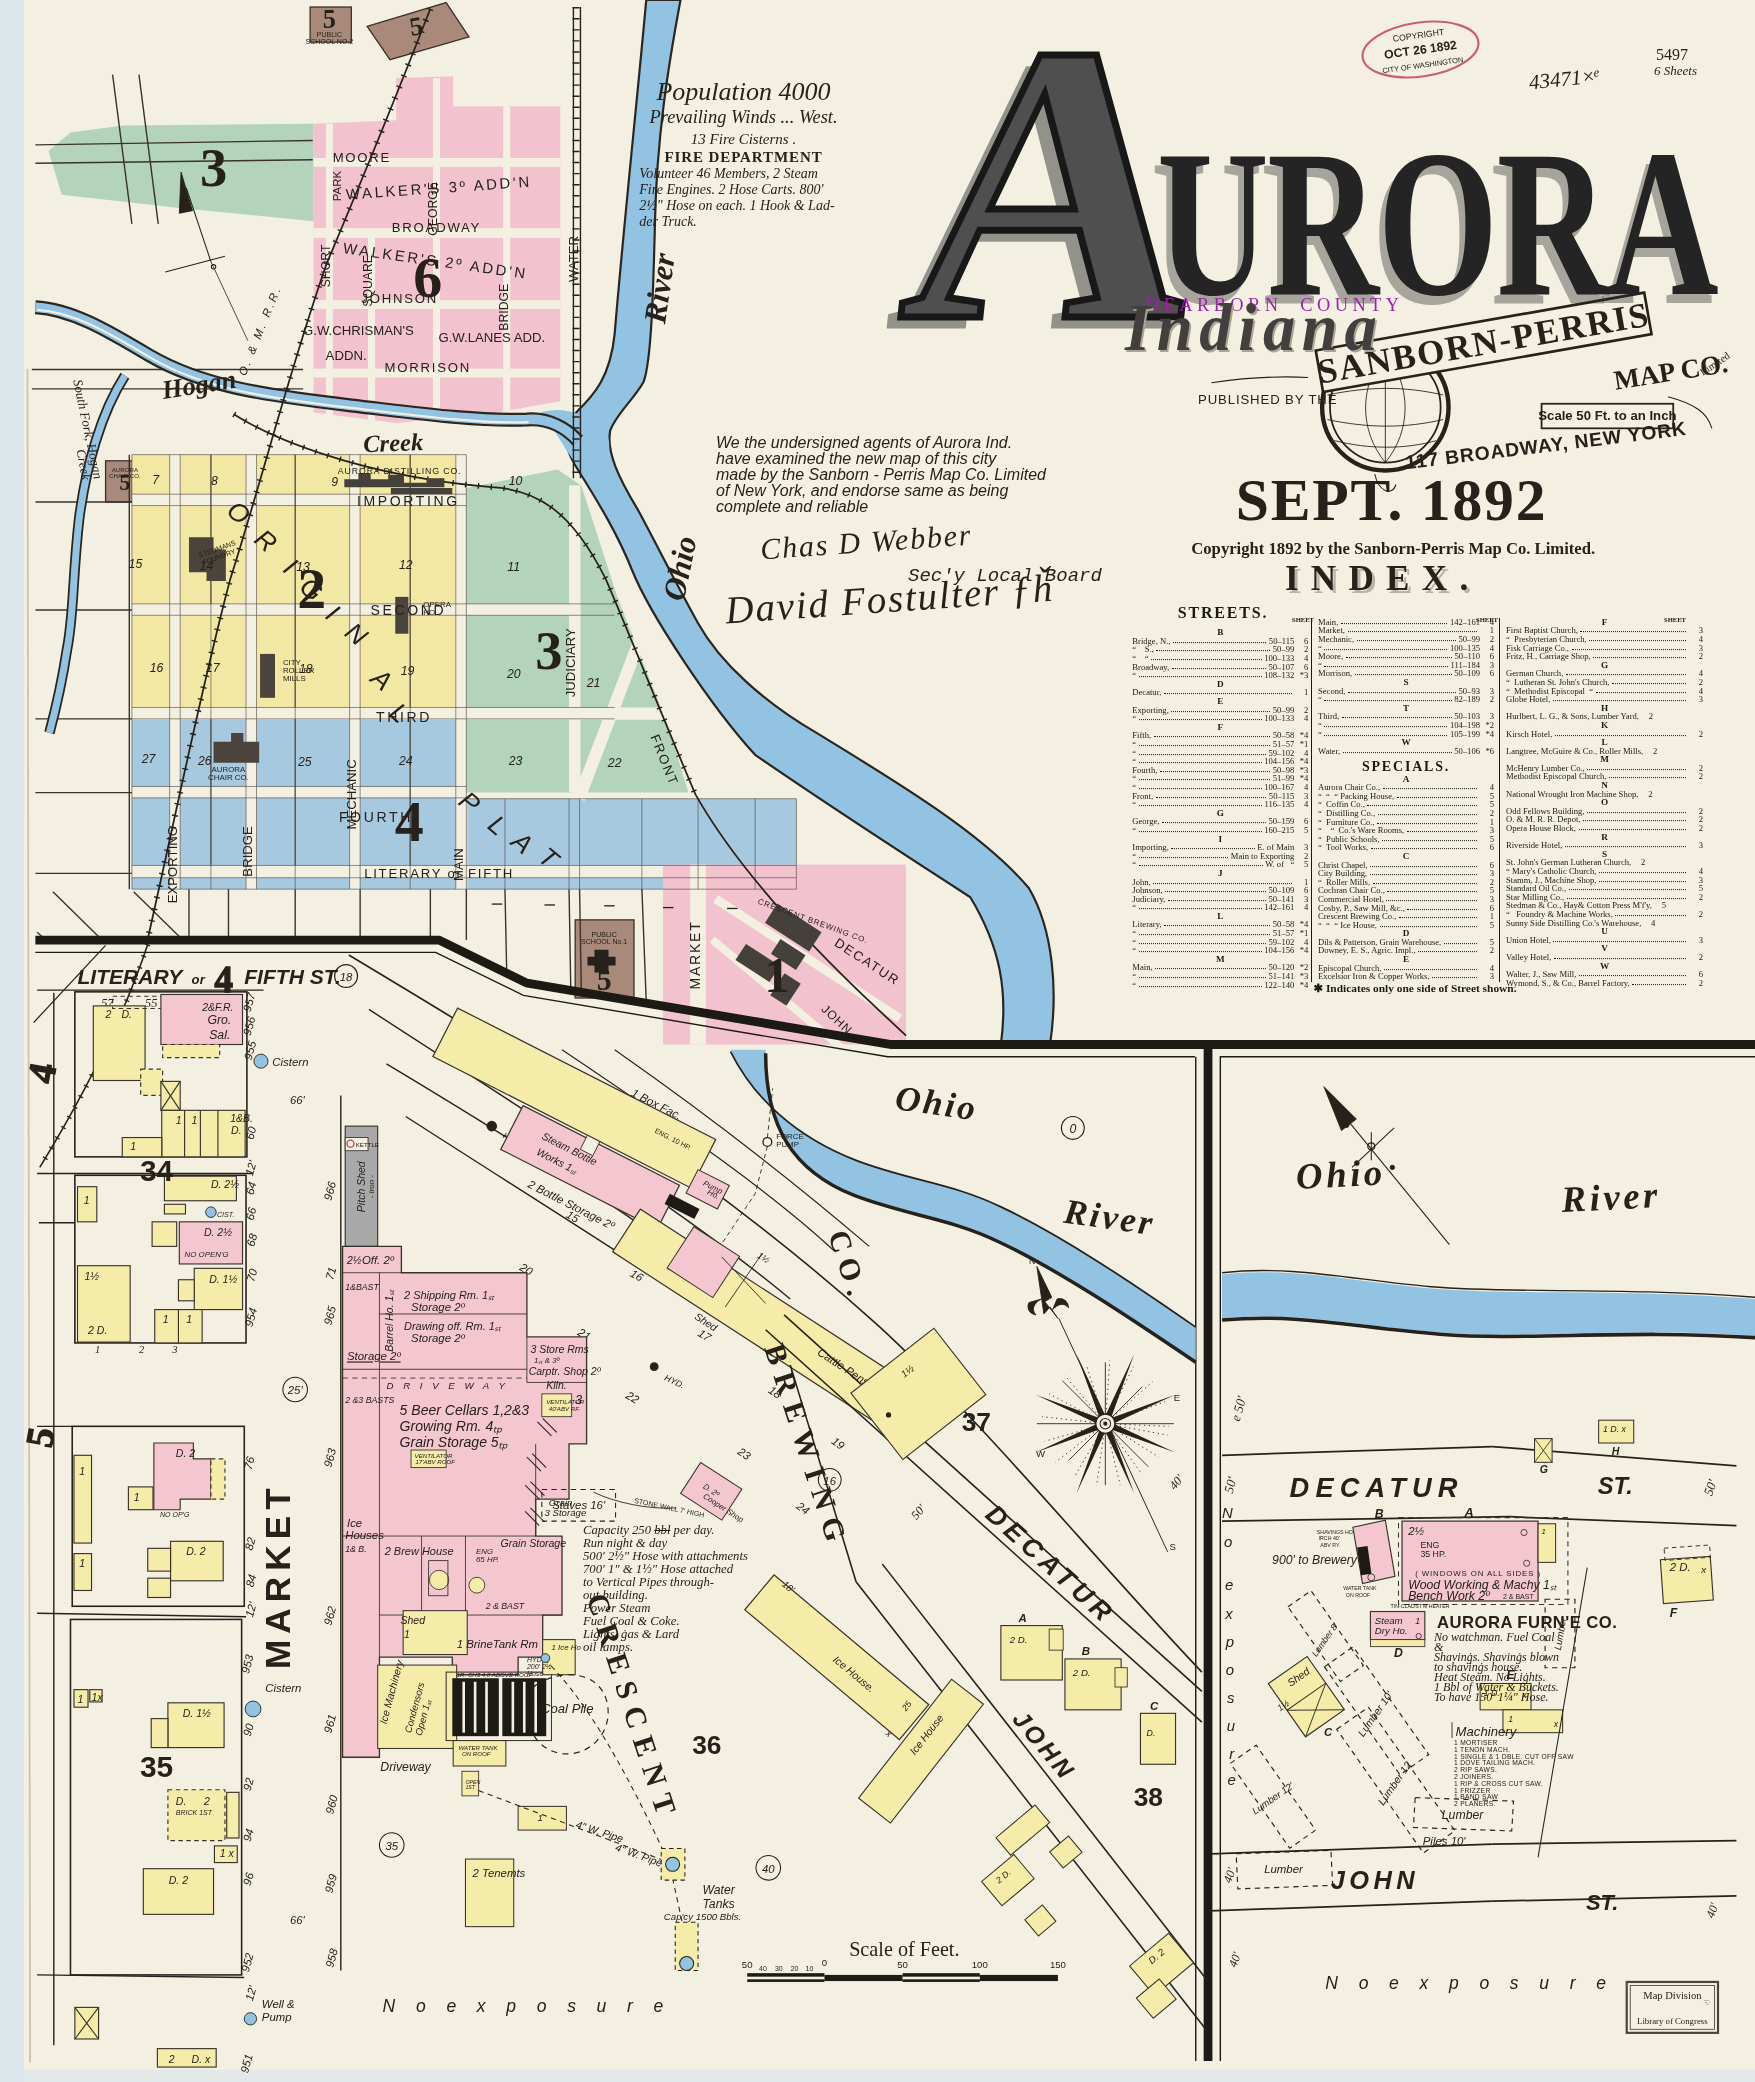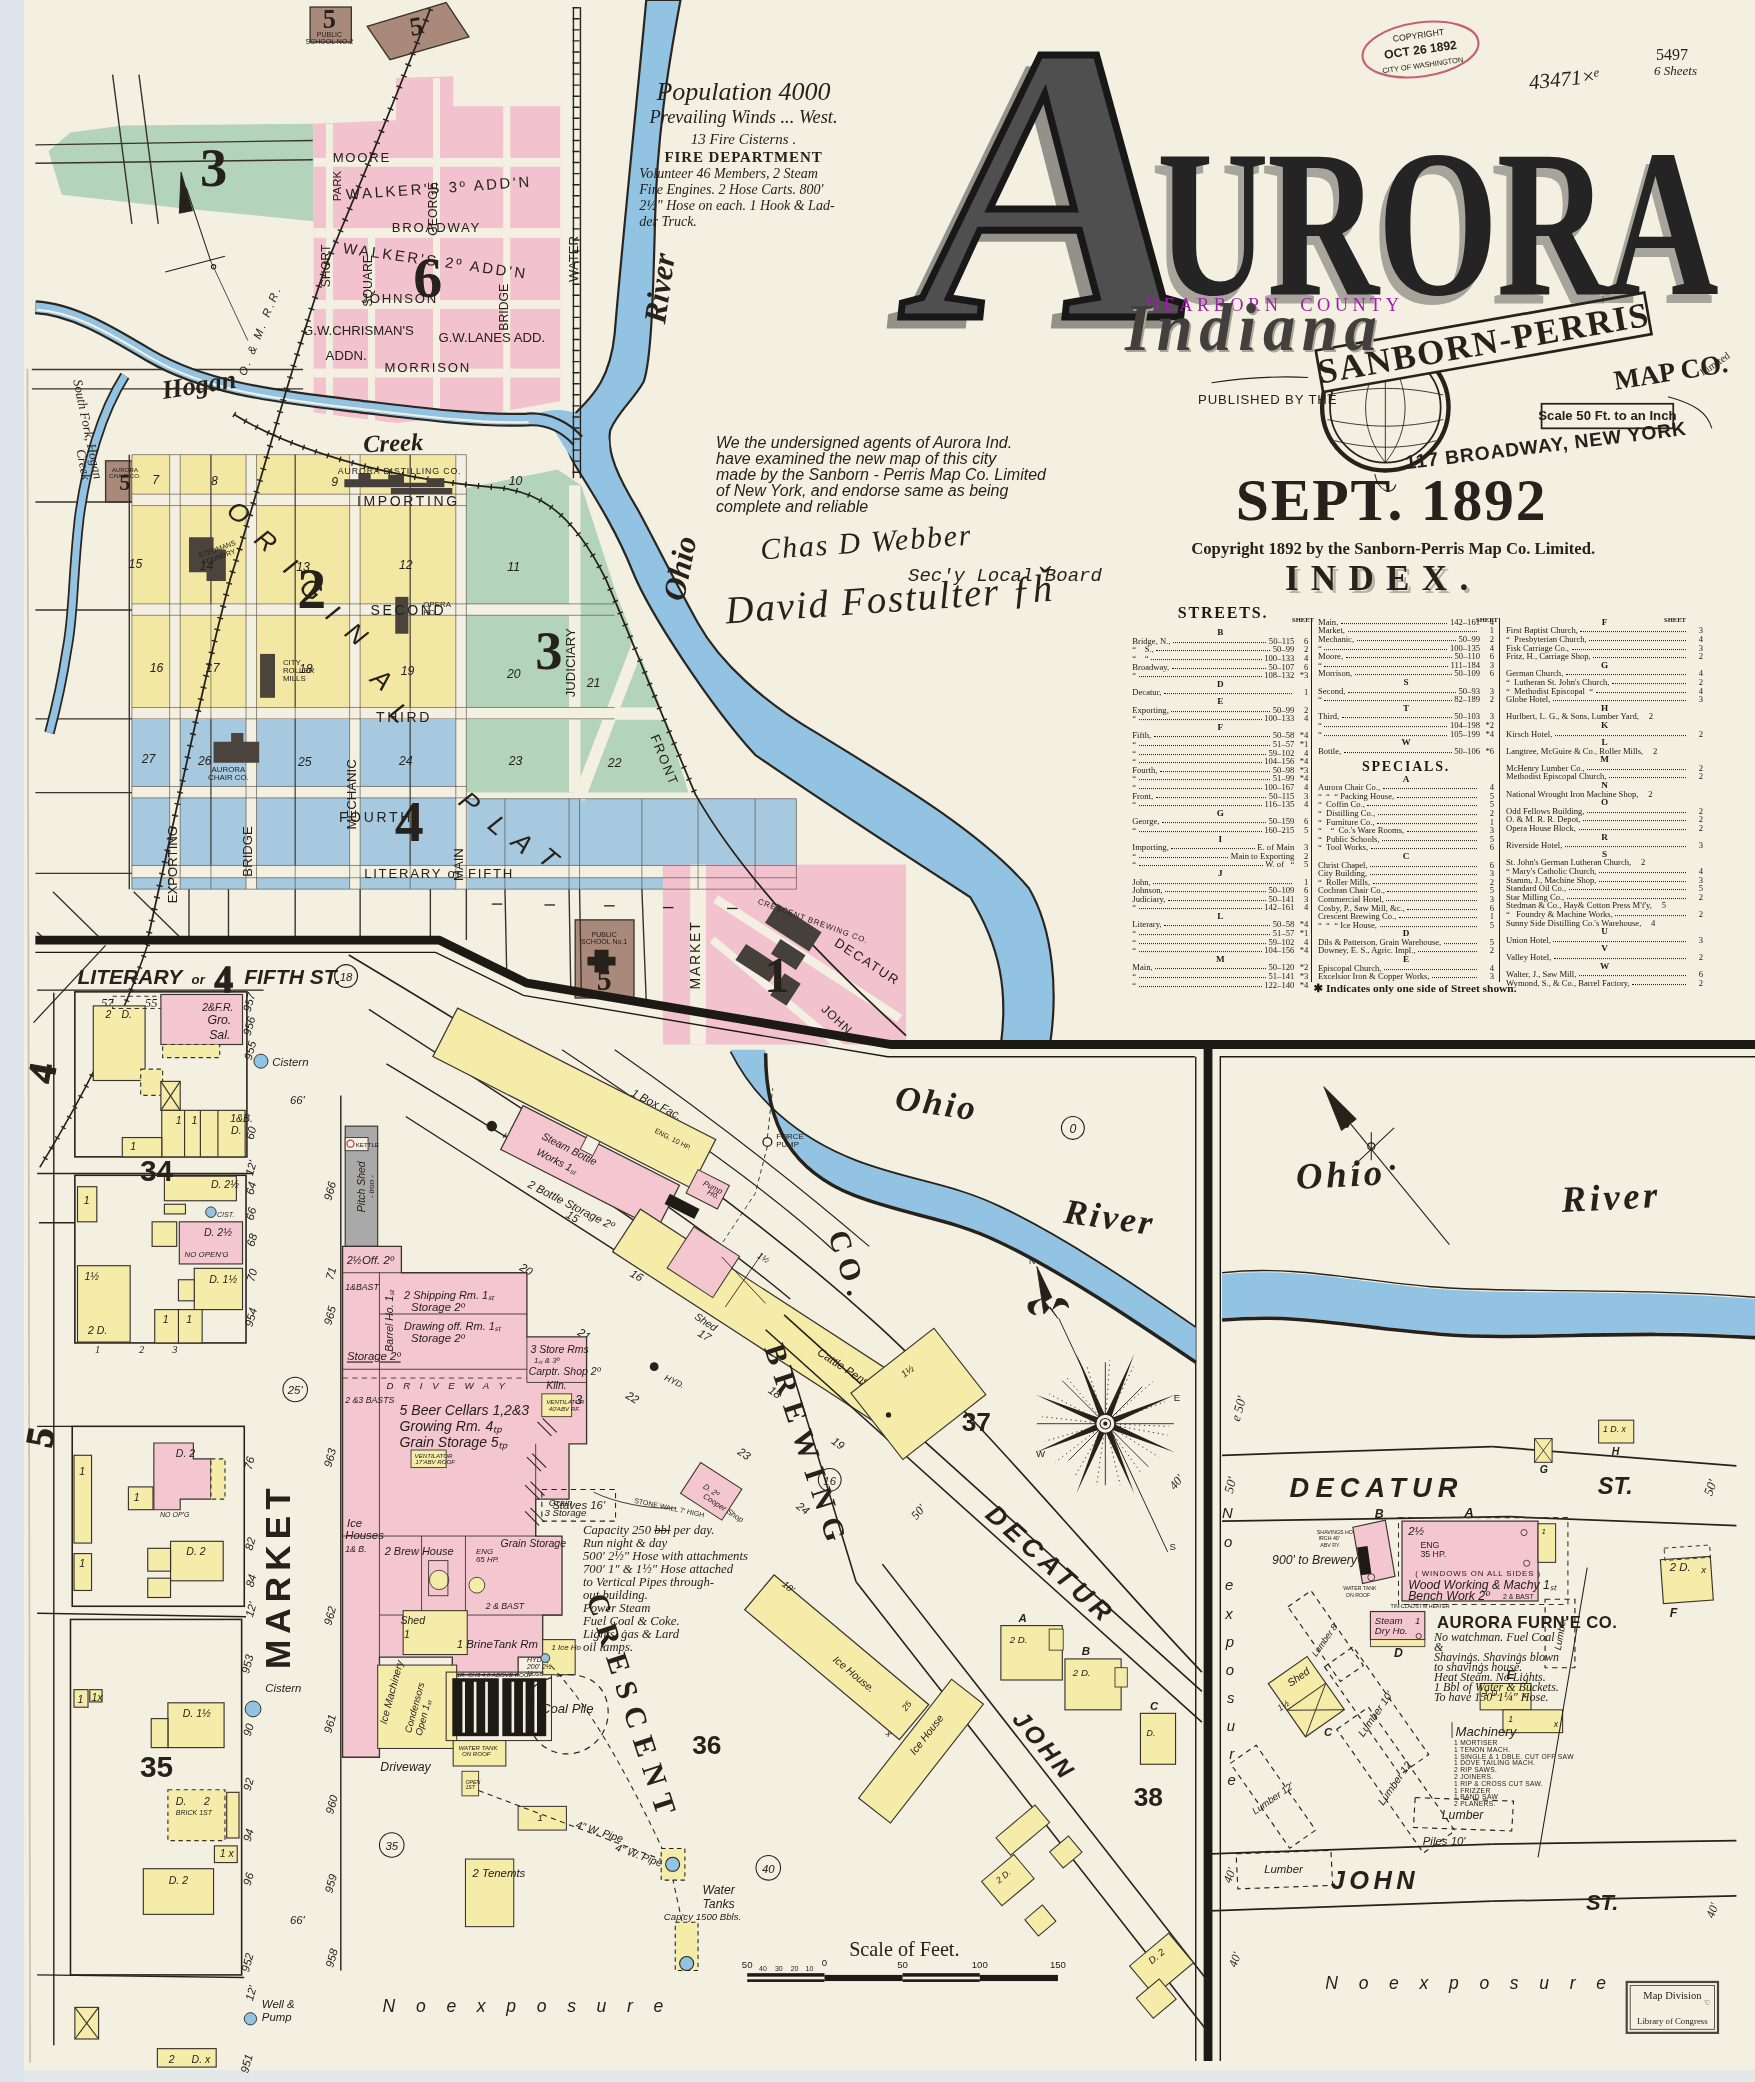--- a/index.html
+++ b/index.html
@@ -1586,21 +1586,21 @@
           <span class="sh">*2</span>
         </div>
 <div class="r">
           <span>“</span>
           <span class="dots"></span>
           <span class="pg">105–199</span>
           <span class="sh">*4</span>
         </div>
 <div class="hdr">W</div>
 <div class="r">
-          <span>Bottle,</span>
+          <span>Water,</span>
           <span class="dots"></span>
           <span class="pg">50–106</span>
           <span class="sh">*6</span>
         </div>
 <div class="hdr" style="font-size:14px;letter-spacing:1.8px;height:19.3px;line-height:23px">SPECIALS.</div>
 <div class="hdr">A</div>
 <div class="r">
           <span>Aurora Chair Co.,</span>
           <span class="dots"></span>
           <span class="pg"></span>

